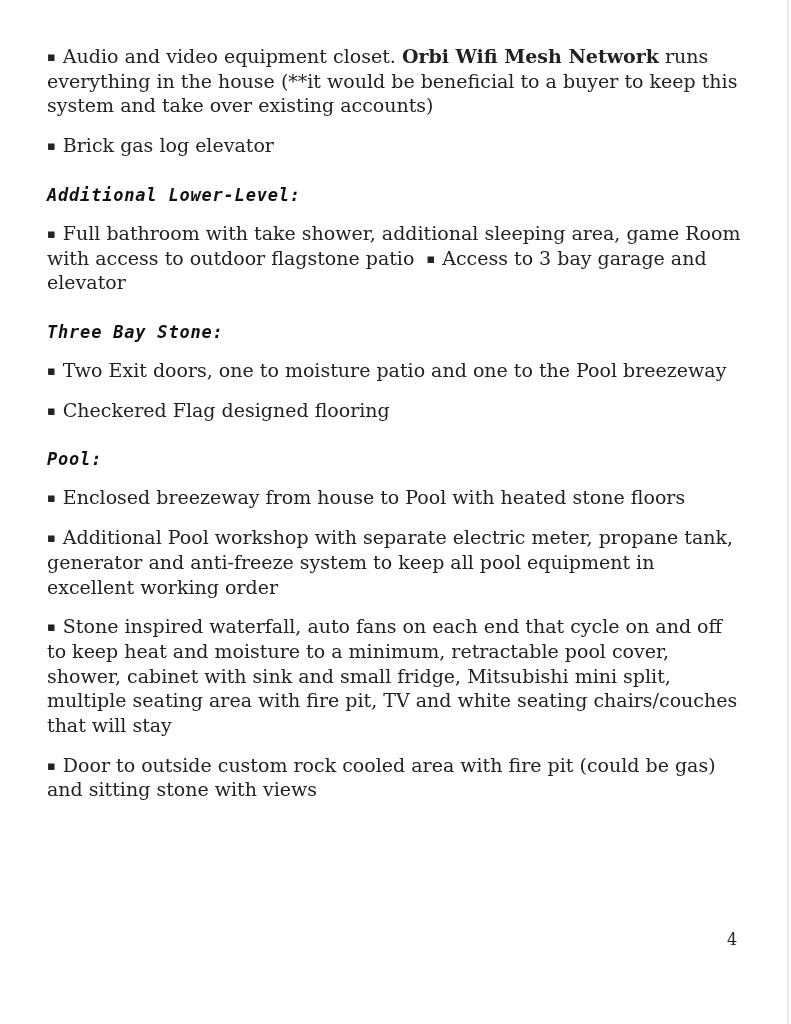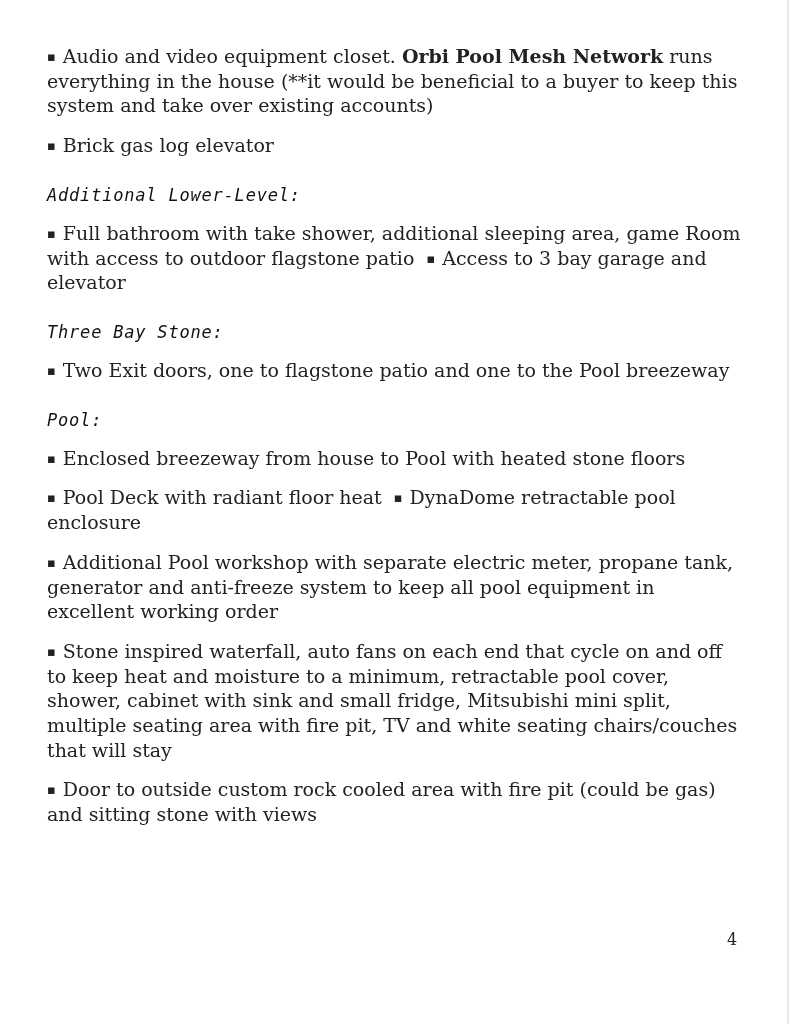--- a/index.html
+++ b/index.html
@@ -23,21 +23,21 @@
     width: 700px;
     font-size: 19px;
     line-height: 1.3;
   }
   .para {
     margin: 0 0 15px 0;
   }
   .section-heading {
     font-family: "DejaVu Sans Mono", monospace;
     font-style: italic;
-    font-weight: normal;
+    font-weight: bold;
     font-size: 17px;
     letter-spacing: 0.8px;
     color: #111111;
     margin: 26px 0 15px 0;
   }
   .bullet {
     font-size: 13px;
     vertical-align: 2px;
     margin-right: 7px;
     color: #222222;
@@ -60,28 +60,28 @@
     width: 2px;
     height: 1024px;
     background: #e9e9e9;
   }
 </style>
 </head>
 <body>
 
 <div class="page">
   <div class="content" id="doc-content">
-      <p class="para"><span class="bullet">▪</span><span>Audio and video equipment closet. </span><strong>Orbi Pool Mesh Network</strong><span> runs everything in the house (**it would be beneficial to a buyer to keep this system and take over existing accounts)</span></p>
+      <p class="para"><span class="bullet">▪</span><span>Audio and video equipment closet. </span><strong>Orbi Wifi Mesh Network</strong><span> runs everything in the house (**it would be beneficial to a buyer to keep this system and take over existing accounts)</span></p>
       <p class="para"><span class="bullet">▪</span><span>Brick gas log elevator</span></p>
       <h2 class="section-heading">Additional Lower-Level:</h2>
       <p class="para"><span class="bullet">▪</span><span>Full bathroom with take shower, additional sleeping area, game Room with access to outdoor flagstone patio</span><span class="gap"></span><span class="bullet">▪</span><span>Access to 3 bay garage and elevator</span></p>
       <h2 class="section-heading">Three Bay Stone:</h2>
-      <p class="para"><span class="bullet">▪</span><span>Two Exit doors, one to flagstone patio and one to the Pool breezeway</span></p>
+      <p class="para"><span class="bullet">▪</span><span>Two Exit doors, one to moisture patio and one to the Pool breezeway</span></p>
+      <p class="para"><span class="bullet">▪</span><span>Checkered Flag designed flooring</span></p>
       <h2 class="section-heading">Pool:</h2>
       <p class="para"><span class="bullet">▪</span><span>Enclosed breezeway from house to Pool with heated stone floors</span></p>
-      <p class="para"><span class="bullet">▪</span><span>Pool Deck with radiant floor heat</span><span class="gap"></span><span class="bullet">▪</span><span>DynaDome retractable pool enclosure</span></p>
       <p class="para"><span class="bullet">▪</span><span>Additional Pool workshop with separate electric meter, propane tank, generator and anti-freeze system to keep all pool equipment in excellent working order</span></p>
       <p class="para"><span class="bullet">▪</span><span>Stone inspired waterfall, auto fans on each end that cycle on and off to keep heat and moisture to a minimum, retractable pool cover, shower, cabinet with sink and small fridge, Mitsubishi mini split, multiple seating area with fire pit, TV and white seating chairs/couches that will stay</span></p>
       <p class="para"><span class="bullet">▪</span><span>Door to outside custom rock cooled area with fire pit (could be gas) and sitting stone with views</span></p>
     </div>
   <div class="page-number">4</div>
   <div class="edge-line"></div>
 </div>
 
 </body></html>

